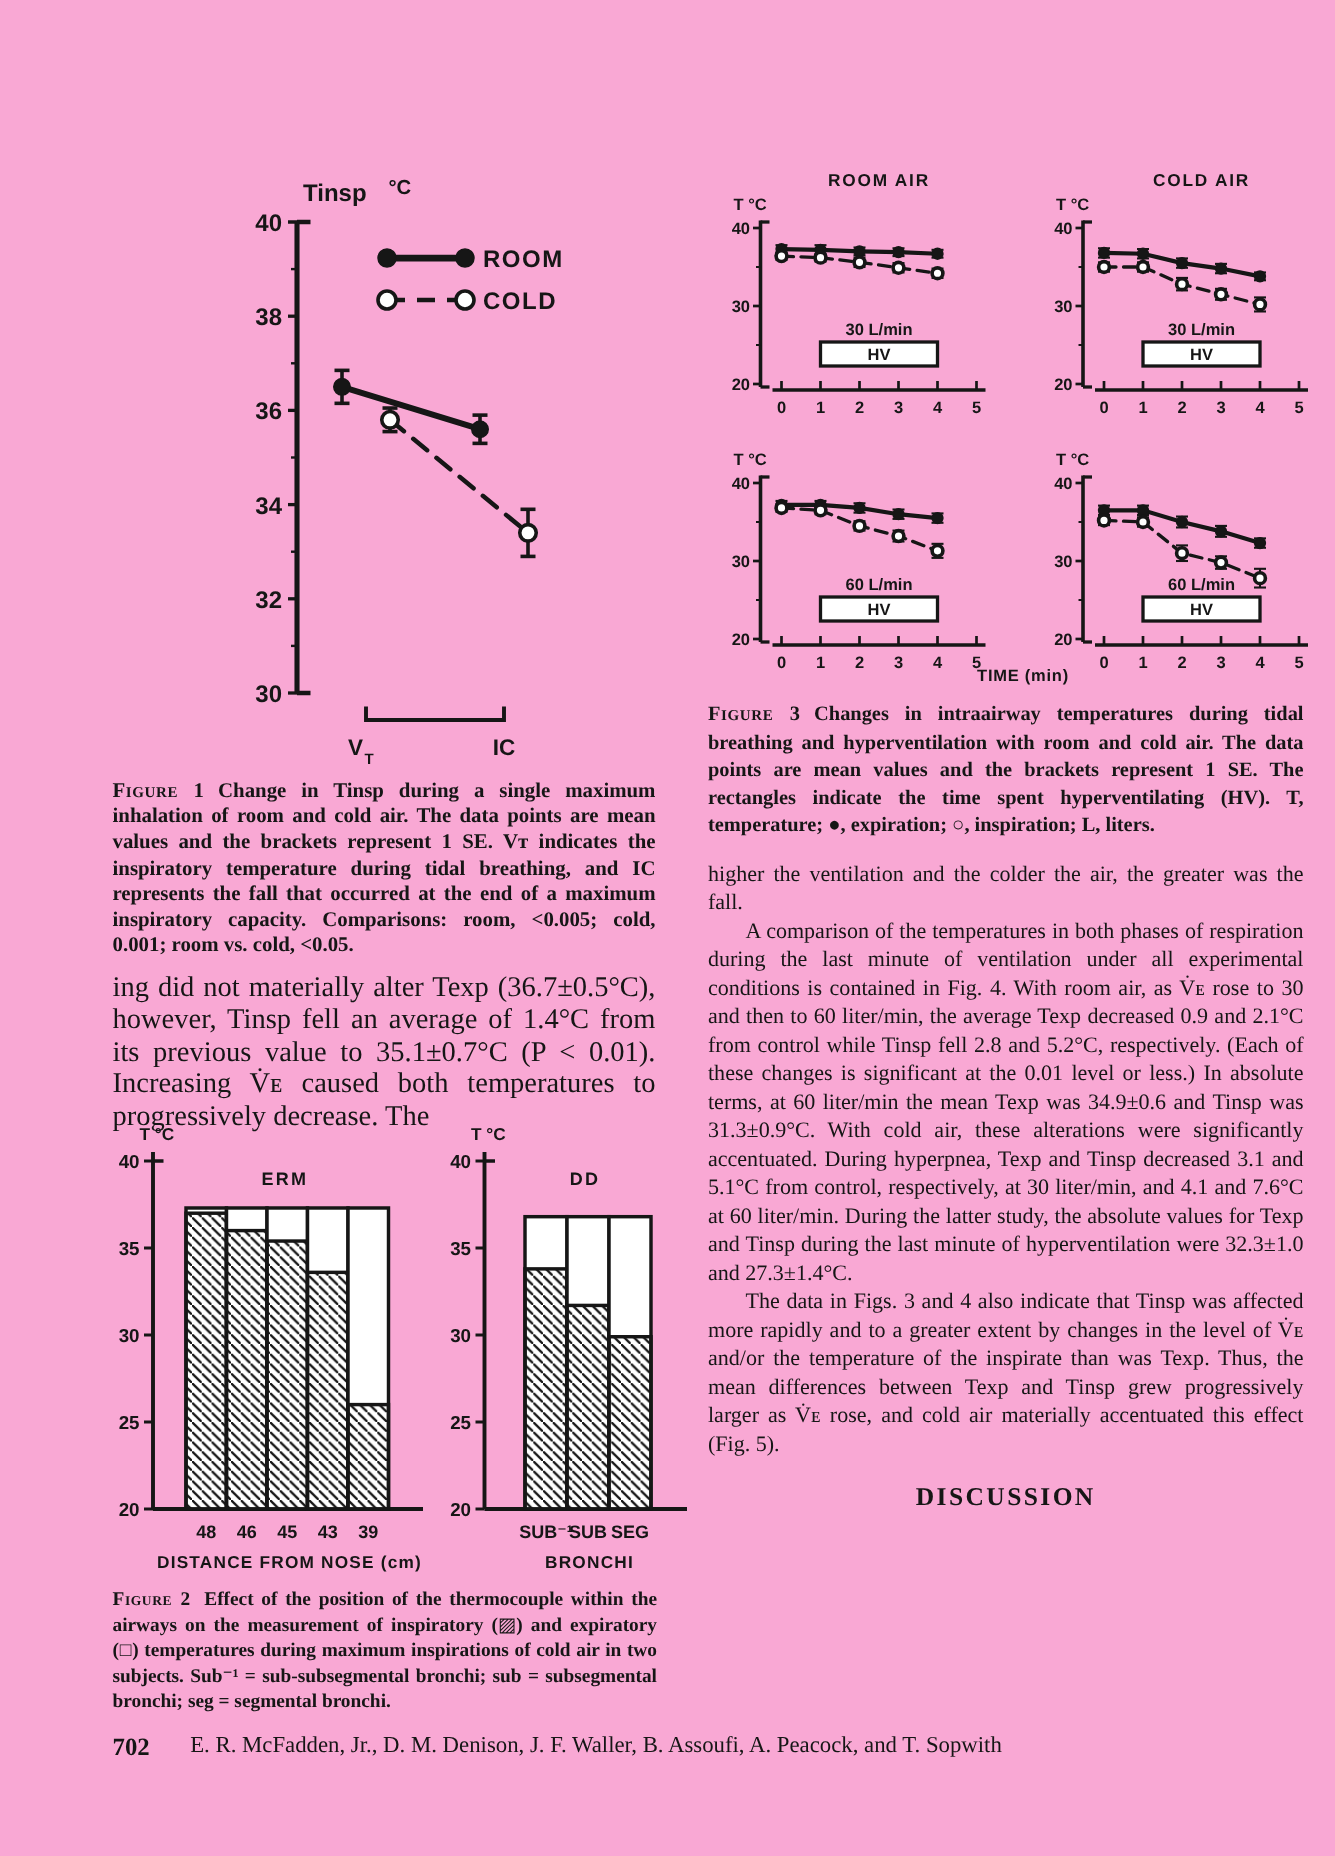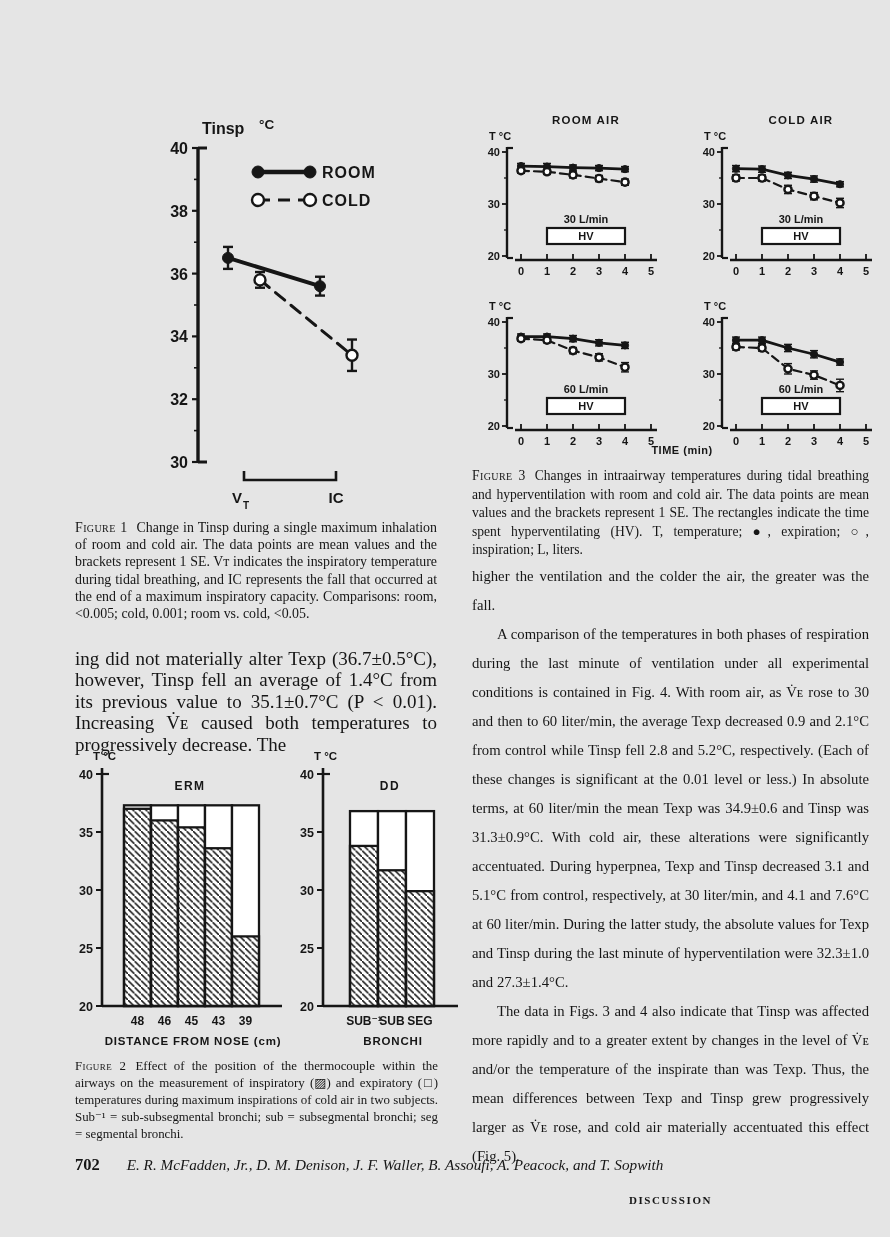--- a/index.html
+++ b/index.html
@@ -1,27 +1,27 @@
 <!DOCTYPE html>
 <html><head>
 <meta charset="utf-8">
 <style>
   *{margin:0;padding:0;box-sizing:border-box}
   html,body{background:#9a9a9a}
-  .page{position:relative;width:890px;height:1237px;margin:0 auto;background:#e5e5e5;
+  .page{position:relative;width:890px;height:1237px;margin:0 auto;background:#f9a8d4;
         font-family:"Liberation Serif","DejaVu Serif",serif;color:#161616;overflow:hidden}
   .abs{position:absolute}
-  .caption{font-weight:400;text-align:justify}
+  .caption{font-weight:700;text-align:justify}
   .cap-label{font-variant:small-caps;letter-spacing:.4px;margin-right:9px}
   .body-text p{margin:0;text-align:justify}
   .body-text .indent{text-indent:1.7em}
-  .body-text h3{text-align:center;font-size:11px;font-weight:700;letter-spacing:1.6px;margin:15px 0 11px}
-  .footer{display:flex;align-items:center;gap:27px}
+  .body-text h3{text-align:center;font-size:17px;font-weight:700;letter-spacing:1.6px;margin:15px 0 11px}
+  .footer{display:flex;align-items:flex-start;gap:27px}
   .footer .pageno{font-weight:700;font-size:16.5px}
-  .footer .authors{font-style:italic;font-size:15.2px}
+  .footer .authors{font-size:15.2px}
   svg text{font-family:"Liberation Sans","DejaVu Sans",sans-serif;font-weight:bold;fill:#161616}
 </style>
 </head>
 <body>
 
 <div class="page">
 
   <svg id="fig1" class="abs" style="left:158px;top:110px" width="290" height="405">
       <text x="44" y="24" font-size="16" text-anchor="start">Tinsp</text>
       <text x="101" y="19" font-size="13.5" text-anchor="start">°C</text>
@@ -464,21 +464,21 @@
         <text x="344" y="285" font-size="12" text-anchor="middle">SEG</text>
         <text x="314" y="50" font-size="12" text-anchor="middle" letter-spacing="1.5">DD</text>
         <text x="317" y="305" font-size="11.5" text-anchor="middle" letter-spacing="0.8">BRONCHI</text>
       </g>
     </svg>
 
   <p class="caption abs" style="left:75px;top:1058px;width:363px;font-size:12.9px;line-height:17px"><span class="cap-label">Figure 2</span><span>Effect of the position of the thermocouple within the airways on the measurement of inspiratory (▨) and expiratory (□) temperatures during maximum inspirations of cold air in two subjects. Sub⁻¹ = sub-subsegmental bronchi; sub = subsegmental bronchi; seg = segmental bronchi.</span></p>
 
   <p class="caption abs" style="left:472px;top:467px;width:397px;font-size:13.6px;line-height:18.5px"><span class="cap-label">Figure 3</span><span>Changes in intraairway temperatures during tidal breathing and hyperventilation with room and cold air. The data points are mean values and the brackets represent 1 SE. The rectangles indicate the time spent hyperventilating (HV). T, temperature; ●, expiration; ○, inspiration; L, liters.</span></p>
 
-  <div class="abs body-text" style="left:472px;top:562px;width:397px;font-size:14.7px;line-height:29px">
+  <div class="abs body-text" style="left:472px;top:574px;width:397px;font-size:14.7px;line-height:19px">
     <p>higher the ventilation and the colder the air, the greater was the fall.</p>
     <p class="indent">A comparison of the temperatures in both phases of respiration during the last minute of ventilation under all experimental conditions is contained in Fig. 4. With room air, as V̇ᴇ rose to 30 and then to 60 liter/min, the average Texp decreased 0.9 and 2.1°C from control while Tinsp fell 2.8 and 5.2°C, respectively. (Each of these changes is significant at the 0.01 level or less.) In absolute terms, at 60 liter/min the mean Texp was 34.9±0.6 and Tinsp was 31.3±0.9°C. With cold air, these alterations were significantly accentuated. During hyperpnea, Texp and Tinsp decreased 3.1 and 5.1°C from control, respectively, at 30 liter/min, and 4.1 and 7.6°C at 60 liter/min. During the latter study, the absolute values for Texp and Tinsp during the last minute of hyperventilation were 32.3±1.0 and 27.3±1.4°C.</p>
     <p class="indent">The data in Figs. 3 and 4 also indicate that Tinsp was affected more rapidly and to a greater extent by changes in the level of V̇ᴇ and/or the temperature of the inspirate than was Texp. Thus, the mean differences between Texp and Tinsp grew progressively larger as V̇ᴇ rose, and cold air materially accentuated this effect (Fig. 5).</p>
     <h3>DISCUSSION</h3>
   </div>
 
   <div class="footer abs" style="left:75px;top:1155px;width:770px">
     <span class="pageno">702</span>
     <span class="authors">E. R. McFadden, Jr., D. M. Denison, J. F. Waller, B. Assoufi, A. Peacock, and T. Sopwith</span>
   </div>

